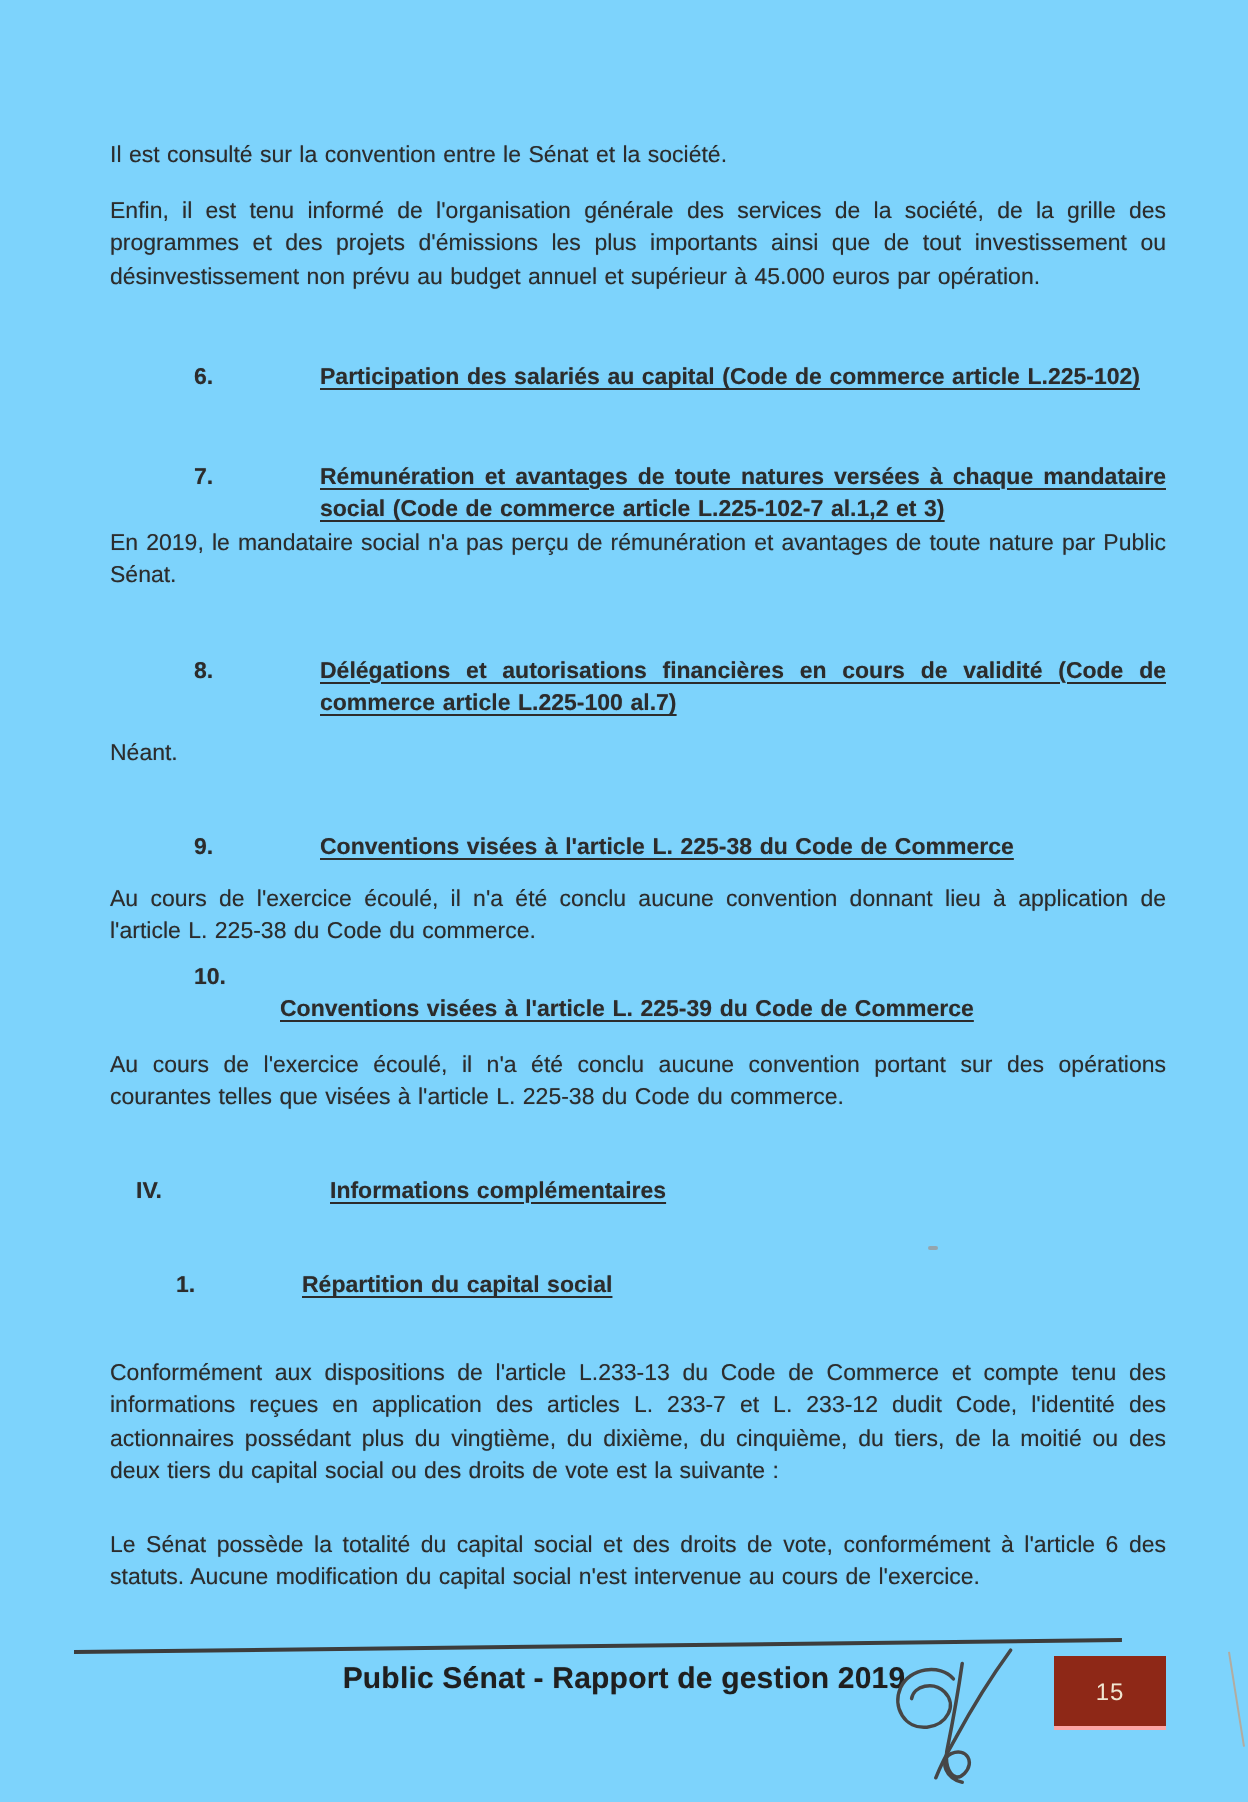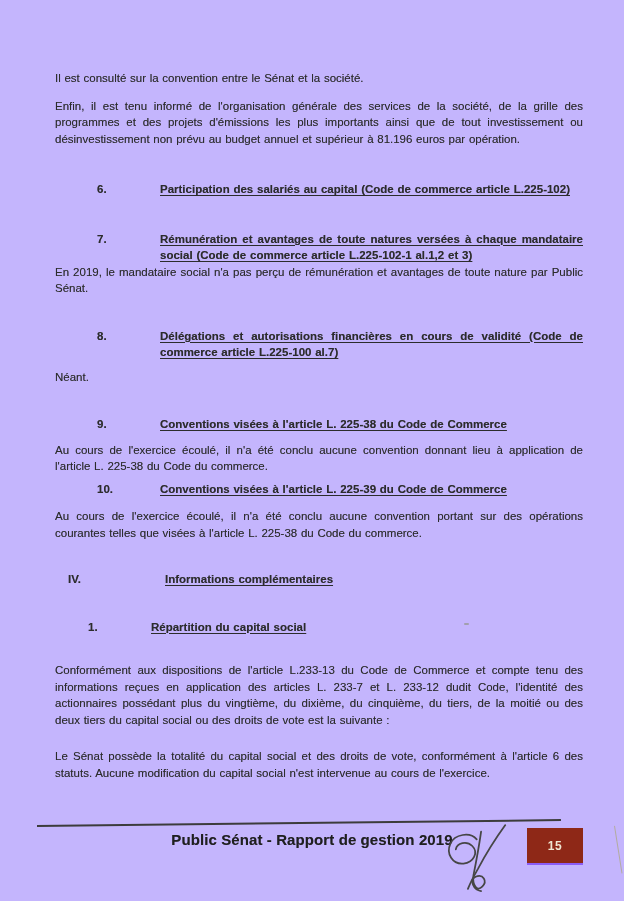--- a/index.html
+++ b/index.html
@@ -1,65 +1,65 @@
 <!DOCTYPE html>
 <html lang="fr"><head>
 <meta charset="utf-8">
 <style>
   html,body{margin:0;padding:0;background:#ffffff;}
   .page{
-    position:relative;width:624px;height:901px;background:#c4b5fd;overflow:hidden;
+    position:relative;width:624px;height:901px;background:#7dd3fc;overflow:hidden;
     font-family:"Liberation Sans",sans-serif;color:#2c2c2c;
     text-shadow:0 0 .4px rgba(40,40,40,.45);
   }
   .content{position:absolute;left:55px;top:0;width:528px;padding-top:70px;}
   .para{margin:0;font-size:11.5px;line-height:16.5px;word-spacing:.5px;}
   .just{text-align:justify;}
   .heading{display:flex;font-weight:bold;font-size:11.5px;line-height:16.5px;}
   .heading .num{flex:none;}
   .heading .txt{flex:1;text-decoration:underline;text-underline-offset:2px;text-decoration-thickness:1.2px;text-align:justify;word-spacing:.6px;padding-left:43px;}
   .lvl-num{margin-left:42px;}  .lvl-num .num{width:20px;}
   .lvl-roman{margin-left:13px;gap:32px;}.lvl-roman .num{width:22px;}
   .lvl-sub{margin-left:33px;}  .lvl-sub .num{width:20px;}
   .mt-p2{margin-top:11px;} .mt-h6{margin-top:34px;} .mt-p3{margin-top:7px;}
   .mt-h7{margin-top:33px;} .mt-p4{margin-top:0;}  .mt-h8{margin-top:31px;}
   .mt-p5{margin-top:8px;}  .mt-h9{margin-top:31px;} .mt-p6{margin-top:9px;}
-  .mt-h10{margin-top:6px;} .mt-p7{margin-top:11px;} .mt-hiv{margin-top:30px;}
+  .mt-h10{margin-top:6px;flex-direction:column;} .mt-p7{margin-top:11px;} .mt-hiv{margin-top:30px;}
   .mt-h1{margin-top:31px;} .mt-p8{margin-top:27px;} .mt-p9{margin-top:20px;}
   .speck{position:absolute;left:464px;top:623px;width:5px;height:2px;background:#9a9a9a;border-radius:1px;opacity:.8;}
   .footer-rule{position:absolute;left:37px;top:825px;width:524px;height:1.6px;background:#3c3c3c;transform:rotate(-0.65deg);transform-origin:left center;}
   .footer-title{position:absolute;left:0;top:831px;width:624px;text-align:center;font-size:15px;font-weight:600;color:#1f1f1f;letter-spacing:.1px;}
   .signature{position:absolute;left:436px;top:815px;width:88px;height:84px;}
   .signature path{fill:none;stroke:#464646;stroke-width:1.6;stroke-linecap:round;}
   .page-box{
     position:absolute;left:527px;top:828px;width:56px;height:37px;background:#8e2817;
-    border-bottom:2px solid #8b5cf6;box-sizing:border-box;
+    border-bottom:2px solid #fca5a5;box-sizing:border-box;
     display:flex;align-items:center;justify-content:center;
-    color:#f0e6d2;font-size:12px;letter-spacing:.5px;text-shadow:none;font-weight:bold;
+    color:#f0e6d2;font-size:12px;letter-spacing:.5px;text-shadow:none;
   }
   .corner-line{position:absolute;left:614px;top:826px;width:1.2px;height:48px;background:#b3aca0;transform:rotate(-9deg);transform-origin:top left;}
 </style>
 </head>
 <body>
 
 <div class="page">
 
   <main class="content">
 
     <p class="para">Il est consulté sur la convention entre le Sénat et la société.</p>
-    <p class="para just mt-p2">Enfin, il est tenu informé de l'organisation générale des services de la société, de la grille des programmes et des projets d'émissions les plus importants ainsi que de tout investissement ou désinvestissement non prévu au budget annuel et supérieur à 81.196 euros par opération.</p>
+    <p class="para just mt-p2">Enfin, il est tenu informé de l'organisation générale des services de la société, de la grille des programmes et des projets d'émissions les plus importants ainsi que de tout investissement ou désinvestissement non prévu au budget annuel et supérieur à 45.000 euros par opération.</p>
 
     <div class="heading lvl-num mt-h6">
       <span class="num">6.</span>
       <span class="txt">Participation des salariés au capital (Code de commerce article L.225-102)</span>
     </div>
 
     <div class="heading lvl-num mt-h7">
       <span class="num">7.</span>
-      <span class="txt">Rémunération et avantages de toute natures versées à chaque mandataire social (Code de commerce article L.225-102-1 al.1,2 et 3)</span>
+      <span class="txt">Rémunération et avantages de toute natures versées à chaque mandataire social (Code de commerce article L.225-102-7 al.1,2 et 3)</span>
     </div>
     <p class="para just mt-p4">En 2019, le mandataire social n'a pas perçu de rémunération et avantages de toute nature par Public Sénat.</p>
 
     <div class="heading lvl-num mt-h8">
       <span class="num">8.</span>
       <span class="txt">Délégations et autorisations financières en cours de validité (Code de commerce article L.225-100 al.7)</span>
     </div>
     <p class="para mt-p5">Néant.</p>
 
     <div class="heading lvl-num mt-h9">

